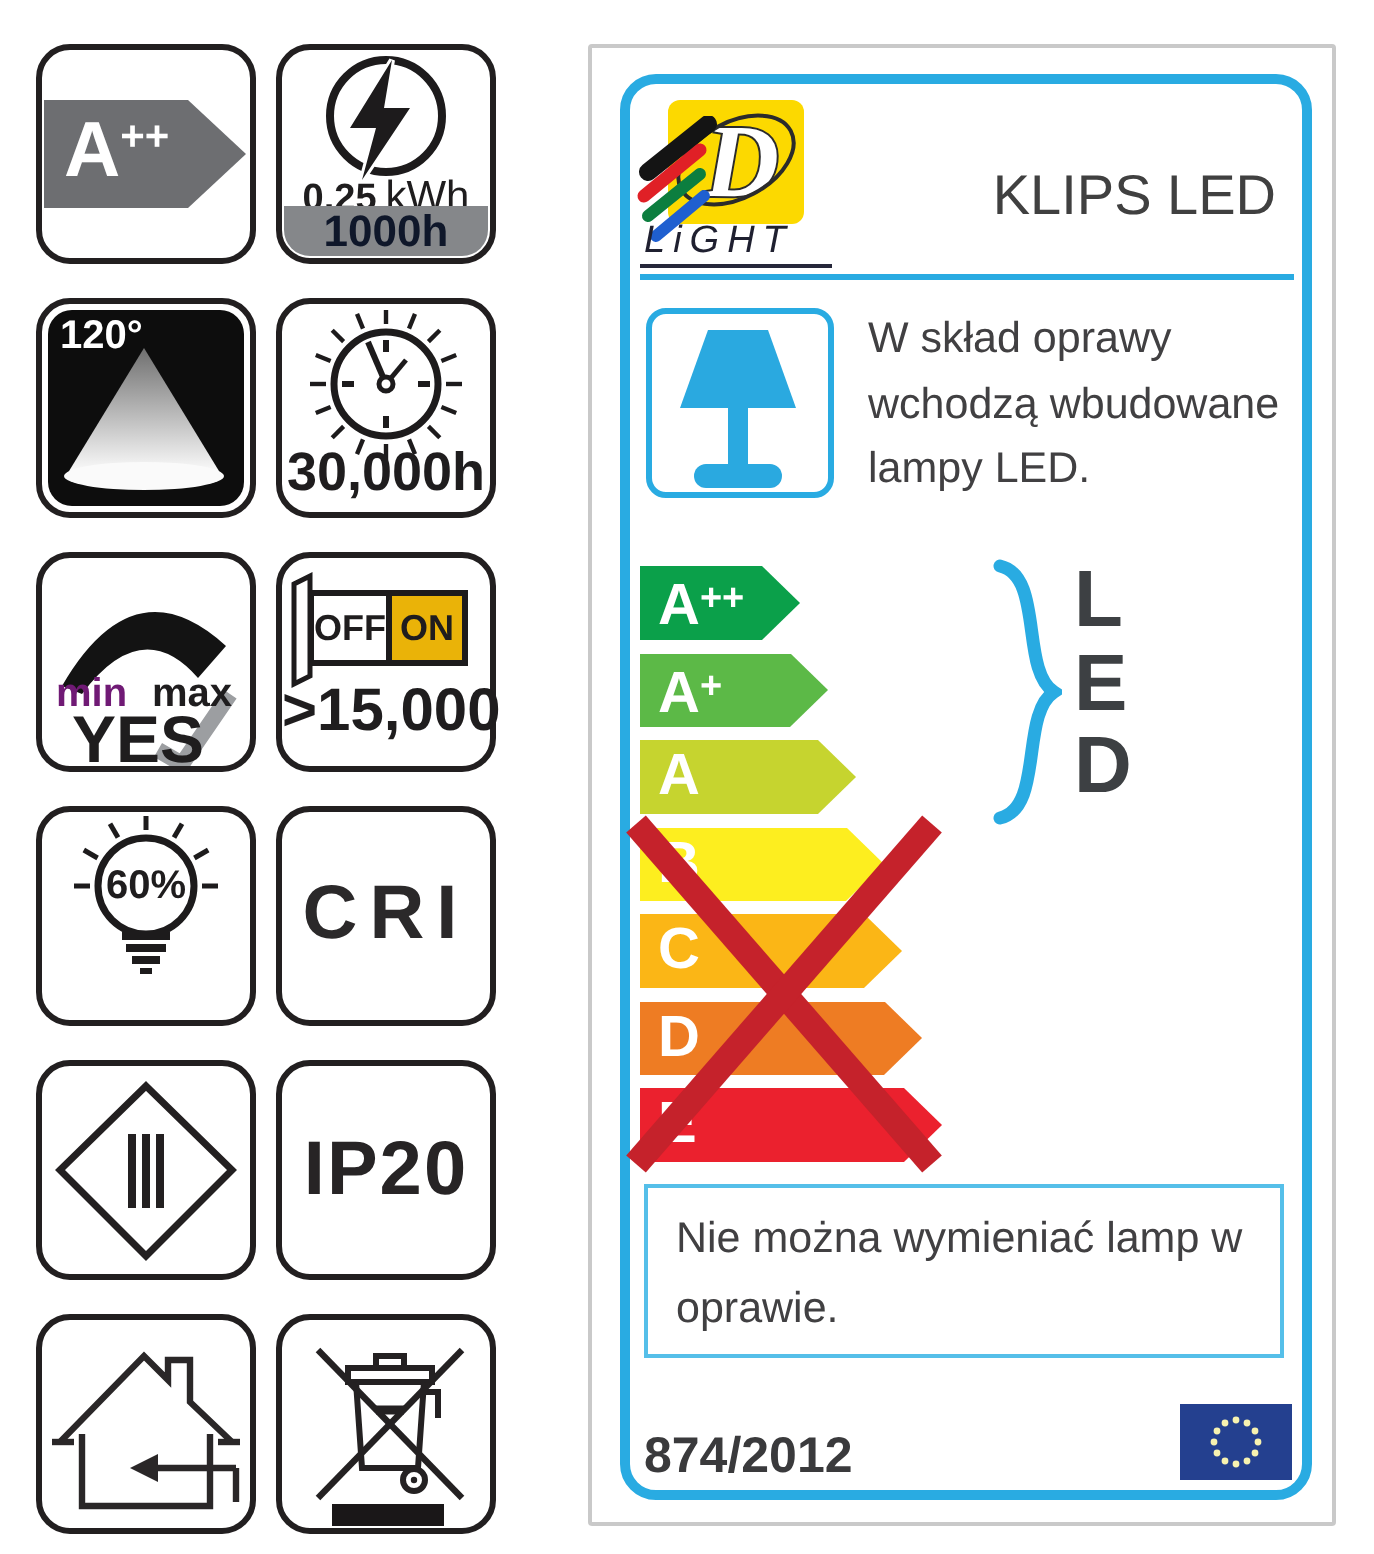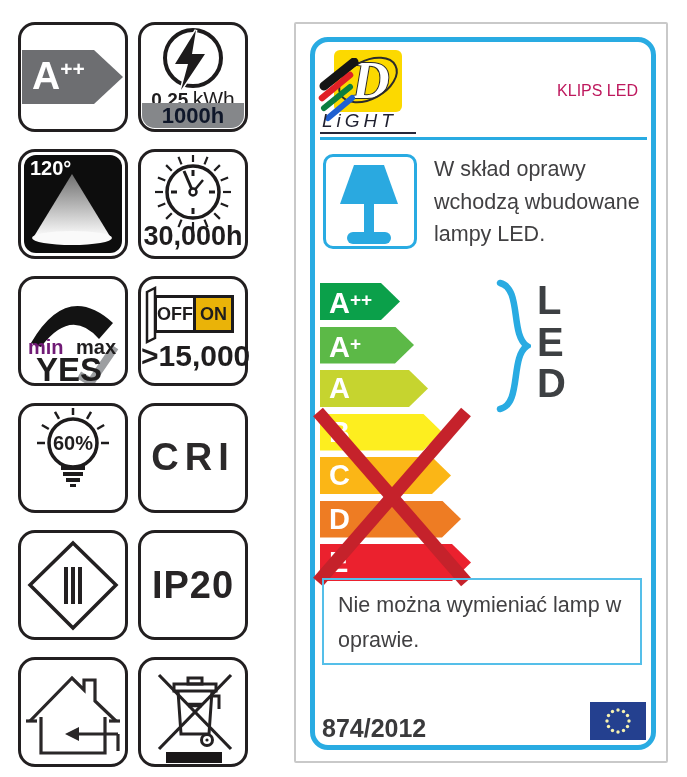--- a/index.html
+++ b/index.html
@@ -33,36 +33,36 @@
   
   .card{position:absolute;left:294px;top:22px;width:374px;height:741px;border:2px solid #c9c9c9;
         border-radius:2px;background:#fff;box-sizing:border-box;}
   .card-inner{position:absolute;left:14px;top:13px;width:346px;height:713px;border:5px solid #29abe2;
               border-radius:18px;box-sizing:border-box;}
   .logo-box{position:absolute;left:38px;top:26px;width:68px;height:62px;background:#fcd900;border-radius:6px;}
   .brush{position:absolute;left:18px;top:34px;width:60px;height:70px;}
   .brand-light{position:absolute;left:26px;top:86px;font-size:19px;font-style:italic;
                letter-spacing:4px;color:#1f2030;}
   .brand-underline{position:absolute;left:24px;top:108px;width:96px;height:2px;background:#26273a;}
-  .product{position:absolute;right:28px;top:58px;font-size:16px;color:#be185d;}
+  .product{position:absolute;right:28px;top:58px;font-size:28px;color:#404040;}
   .divider{position:absolute;left:24px;top:113px;width:327px;height:3px;background:#29abe2;}
   .lamp-box{position:absolute;left:27px;top:130px;width:94px;height:95px;border:3px solid #29abe2;
             border-radius:10px;box-sizing:border-box;}
   .lamp-box svg{position:absolute;left:0;top:0;width:88px;height:89px;}
   .lamp-note{position:absolute;left:138px;top:129px;width:218px;font-size:21.5px;line-height:32.5px;color:#414042;}
   .energy-scale{position:absolute;left:24px;top:259px;}
   .arrow{height:37px;margin-bottom:6.5px;display:flex;align-items:center;
          clip-path:polygon(0 0,calc(100% - 19px) 0,100% 50%,calc(100% - 19px) 100%,0 100%);}
   .arrow-label{color:#fff;font-weight:bold;font-size:29px;padding-left:9px;line-height:37px;}
   .arrow-label sup{font-size:19px;vertical-align:7px;}
   .brace{position:absolute;left:199px;top:255px;width:36px;height:134px;}
   .led{position:absolute;left:241px;top:256px;font-size:40px;line-height:41.5px;font-weight:bold;
        color:#3d4043;white-space:pre-line;}
   .red-x{position:absolute;left:14px;top:380px;width:164px;height:186px;}
-  .note-box{position:absolute;left:26px;top:554px;width:320px;height:87px;border:2px solid #55bfe9;
+  .note-box{position:absolute;left:26px;top:568px;width:320px;height:87px;border:2px solid #55bfe9;
             box-sizing:border-box;}
   .note-text{position:absolute;left:14px;top:8px;width:290px;font-size:21.5px;line-height:35px;color:#414042;}
   .regulation{position:absolute;left:26px;top:690px;font-size:25px;font-weight:bold;color:#3a3a3c;}
   .eu-flag{position:absolute;left:294px;top:678px;width:56px;height:38px;}
 </style>
 </head>
 <body>
 
 <div class="icon-grid">
 

